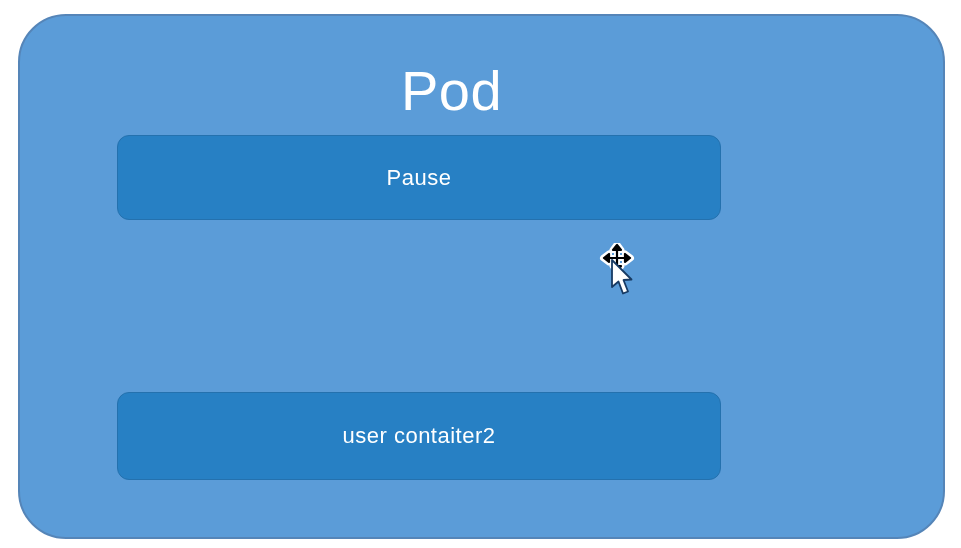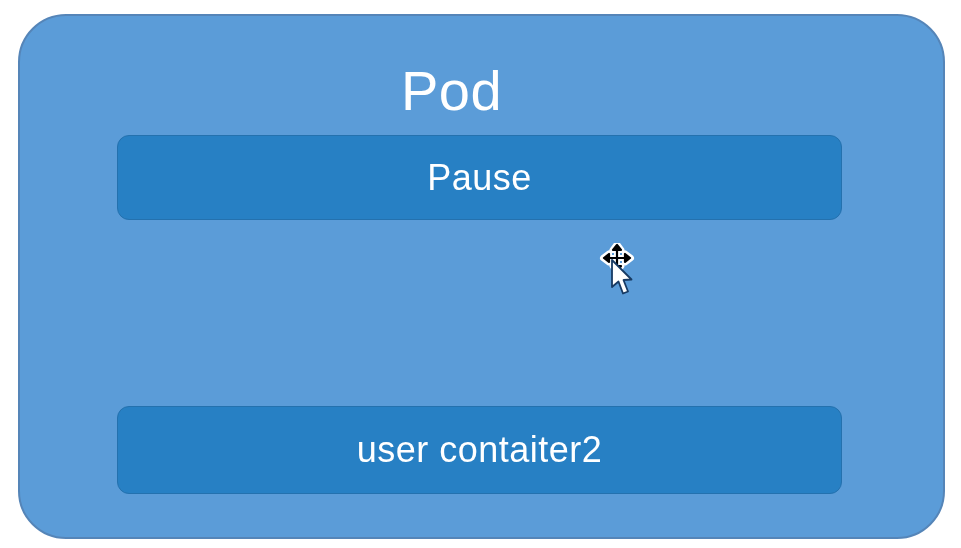--- a/index.html
+++ b/index.html
@@ -35,36 +35,36 @@
     transform: translateX(-30px);
     color: #ffffff;
     font-size: 56px;
     line-height: 1.1;
     font-weight: 400;
     letter-spacing: 0.5px;
   }
   .container-box {
     position: absolute;
     left: 97px;
-    width: 725px;
+    width: 604px;
     background: #2780c4;
     border: 1px solid #2471ae;
     border-radius: 12px;
     box-sizing: border-box;
     display: flex;
     align-items: center;
     justify-content: center;
     color: #ffffff;
-    font-size: 36px;
+    font-size: 22px;
     font-weight: 400;
     letter-spacing: 0.5px;
   }
   .box-pause      { top: 119px; height: 85px; }
   .box-container1 { top: 242px; height: 87px; }
-  .box-container2 { top: 390px; height: 88px; }
+  .box-container2 { top: 376px; height: 88px; }
   .cursor {
     position: absolute;
     left: 598px;
     top: 243px;
     width: 42px;
     height: 58px;
     pointer-events: none;
   }
 </style>
 </head>

